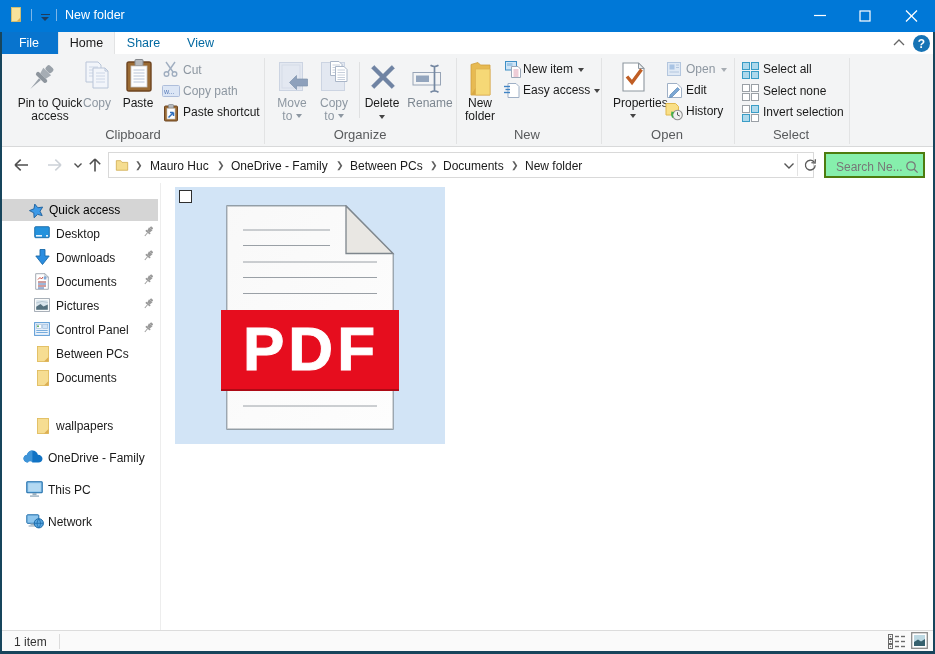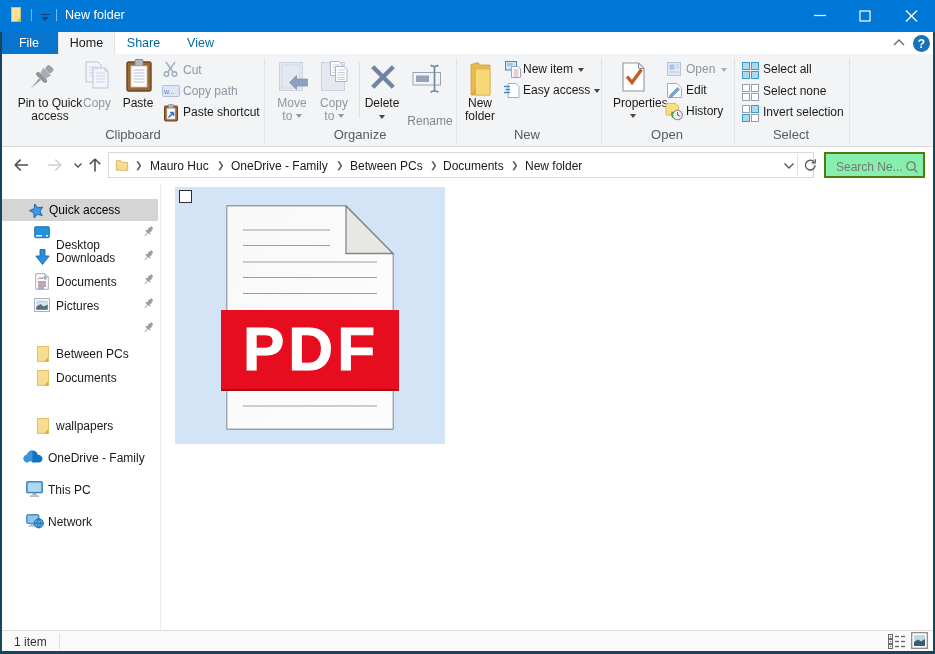--- a/index.html
+++ b/index.html
@@ -203,21 +203,21 @@
 
     <svg class="abs" style="left:406px; top:10px;" width="36" height="29" viewBox="0 0 36 29">
       <rect x="5" y="8.5" width="27.5" height="12.5" fill="none" stroke="#97a4b6" stroke-width="1"></rect>
       <rect x="8" y="11.5" width="13" height="6.5" fill="#93a5bd"></rect>
       <g stroke="#7487a1" stroke-width="1.7" fill="none">
         <line x1="26.5" y1="2.5" x2="26.5" y2="27"></line>
         <path d="M22.5 1.2 Q24.5 2.5 26.5 2.5 Q28.5 2.5 30.5 1.2"></path>
         <path d="M22.5 28.2 Q24.5 27 26.5 27 Q28.5 27 30.5 28.2"></path>
       </g>
     </svg>
-    <div class="rbig-label" style="left:393px; top:61px; width:62px; color:#7d8791;padding-left:8px;">Rename</div>
+    <div class="rbig-label" style="left:393px; top:43px; width:62px; color:#7d8791;padding-left:8px;">Rename</div>
 
     <svg class="abs" style="left:468px; top:8px;" width="22" height="34" viewBox="0 0 22 34">
       <path d="M1 2.5 L8 0.5 L10.5 3 L20 3 L20 33 L1 33 Z" fill="#e7ba52"></path>
       <path d="M1 2.5 L8 0.5 L10.5 3 L20 3 L20 33 L1 33 Z" fill="none" stroke="#cf9f3e" stroke-width="0.8"></path>
       <path d="M5.5 7 L20 7 L20 33 L5.5 33 Z" fill="#f6d876"></path>
       <path d="M5.5 7 L20 7 L20 33 L5.5 33 Z" fill="none" stroke="#dcb050" stroke-width="0.7"></path>
       <path d="M1 33 L5.5 26 L5.5 33 Z" fill="#d9a945"></path>
     </svg>
     <div class="rbig-label" style="left:448px; top:43px; width:60px;">New<br>folder</div>
 
@@ -354,21 +354,21 @@
         <path d="M7.5 0.9 L9.5 5.2 L14.3 5.8 L10.7 9.1 L11.7 13.9 L7.5 11.5 L3.3 13.9 L4.3 9.1 L0.7 5.8 L5.5 5.2 Z" fill="#3d9ae8" stroke="#2465a0" stroke-width="0.9" transform="rotate(-15 7.5 7.5)"></path>
       </svg>
       <div class="lbl" style="left:47px; color:#000;">Quick access</div>
     </div>
     <div class="srow" style="top:40px;">
       <svg class="abs" style="left:32px; top:3px;" width="16" height="15" viewBox="0 0 16 15">
         <rect x="0.7" y="0.7" width="14.6" height="11" rx="1" fill="#2492dd" stroke="#1a6aa8" stroke-width="0.9"></rect>
         <rect x="2" y="9" width="6" height="1.6" fill="#fff" opacity="0.9"></rect>
         <rect x="12" y="9" width="2" height="1.6" fill="#fff" opacity="0.9"></rect>
       </svg>
-      <div class="lbl" style="left:54px;margin-top:11px;">Desktop</div>
+      <div class="lbl" style="left:54px;">Desktop</div>
     </div>
     <div class="srow" style="top:64px;">
       <svg class="abs" style="left:33px; top:2px;" width="15" height="17" viewBox="0 0 15 17">
         <path d="M5 0.5 L10 0.5 L10 7 L14.2 7 L7.5 15.5 L0.8 7 L5 7 Z" fill="#2b8de0" stroke="#1a6aa8" stroke-width="0.9"></path>
       </svg>
       <div class="lbl" style="left:54px;">Downloads</div>
     </div>
     <div class="srow" style="top:88px;">
       <svg class="abs" style="left:33px; top:2px;" width="14" height="17" viewBox="0 0 14 17">
         <path d="M0.7 0.7 L10 0.7 L13.3 4 L13.3 16.3 L0.7 16.3 Z" fill="#fff" stroke="#9aa3ad" stroke-width="0.9"></path>
@@ -388,20 +388,33 @@
     </div>
     <div class="srow" style="top:112px;">
       <svg class="abs" style="left:32px; top:3px;" width="16" height="14" viewBox="0 0 16 14">
         <rect x="0.6" y="0.6" width="14.8" height="12.8" fill="#fff" stroke="#9aa3ad" stroke-width="0.9"></rect>
         <rect x="2.2" y="2.2" width="11.6" height="9.6" fill="#d8e4ec"></rect>
         <path d="M2.2 11.8 L2.2 8.8 L6.5 6 L9.5 8.5 L13.8 6.5 L13.8 11.8 Z" fill="#54707e"></path>
         <path d="M2.2 5 L8 3.4 L13.8 4.6" fill="none" stroke="#b8c8d4" stroke-width="1"></path>
       </svg>
       <div class="lbl" style="left:54px;">Pictures</div>
     </div>
+    <div class="srow" style="top:136px;">
+      <svg class="abs" style="left:32px; top:3px;" width="16" height="14" viewBox="0 0 16 14">
+        <rect x="0.6" y="0.6" width="14.8" height="12.8" fill="#eaf2fb" stroke="#5b9bd5" stroke-width="1"></rect>
+        <rect x="2.3" y="2.5" width="5.2" height="4" fill="#fff" stroke="#9ab7d8" stroke-width="0.6"></rect>
+        <circle cx="4" cy="4.3" r="1" fill="#58a55c"></circle>
+        <rect x="8.7" y="2.5" width="5" height="4" fill="#cfe3f7" stroke="#9ab7d8" stroke-width="0.6"></rect>
+        <g stroke="#5b9bd5" stroke-width="0.8">
+          <line x1="2.3" y1="8.5" x2="13.7" y2="8.5"></line>
+          <line x1="2.3" y1="10.5" x2="13.7" y2="10.5"></line>
+        </g>
+      </svg>
+      <div class="lbl" style="left:54px;">Control Panel</div>
+    </div>
     <div class="srow" style="top:160px;">
       <svg class="abs" style="left:35px; top:3px;" width="12" height="16" viewBox="0 0 12 16">
         <rect x="0.5" y="0.5" width="11" height="15" fill="#f6dd92" stroke="#e0bc5e" stroke-width="0.9"></rect>
         <path d="M11.5 15.5 L7 15.5 L11.5 11 Z" fill="#dcae52"></path>
       </svg>
       <div class="lbl" style="left:54px;">Between PCs</div>
     </div>
     <div class="srow" style="top:184px;">
       <svg class="abs" style="left:35px; top:3px;" width="12" height="16" viewBox="0 0 12 16">
         <rect x="0.5" y="0.5" width="11" height="15" fill="#f6dd92" stroke="#e0bc5e" stroke-width="0.9"></rect>

